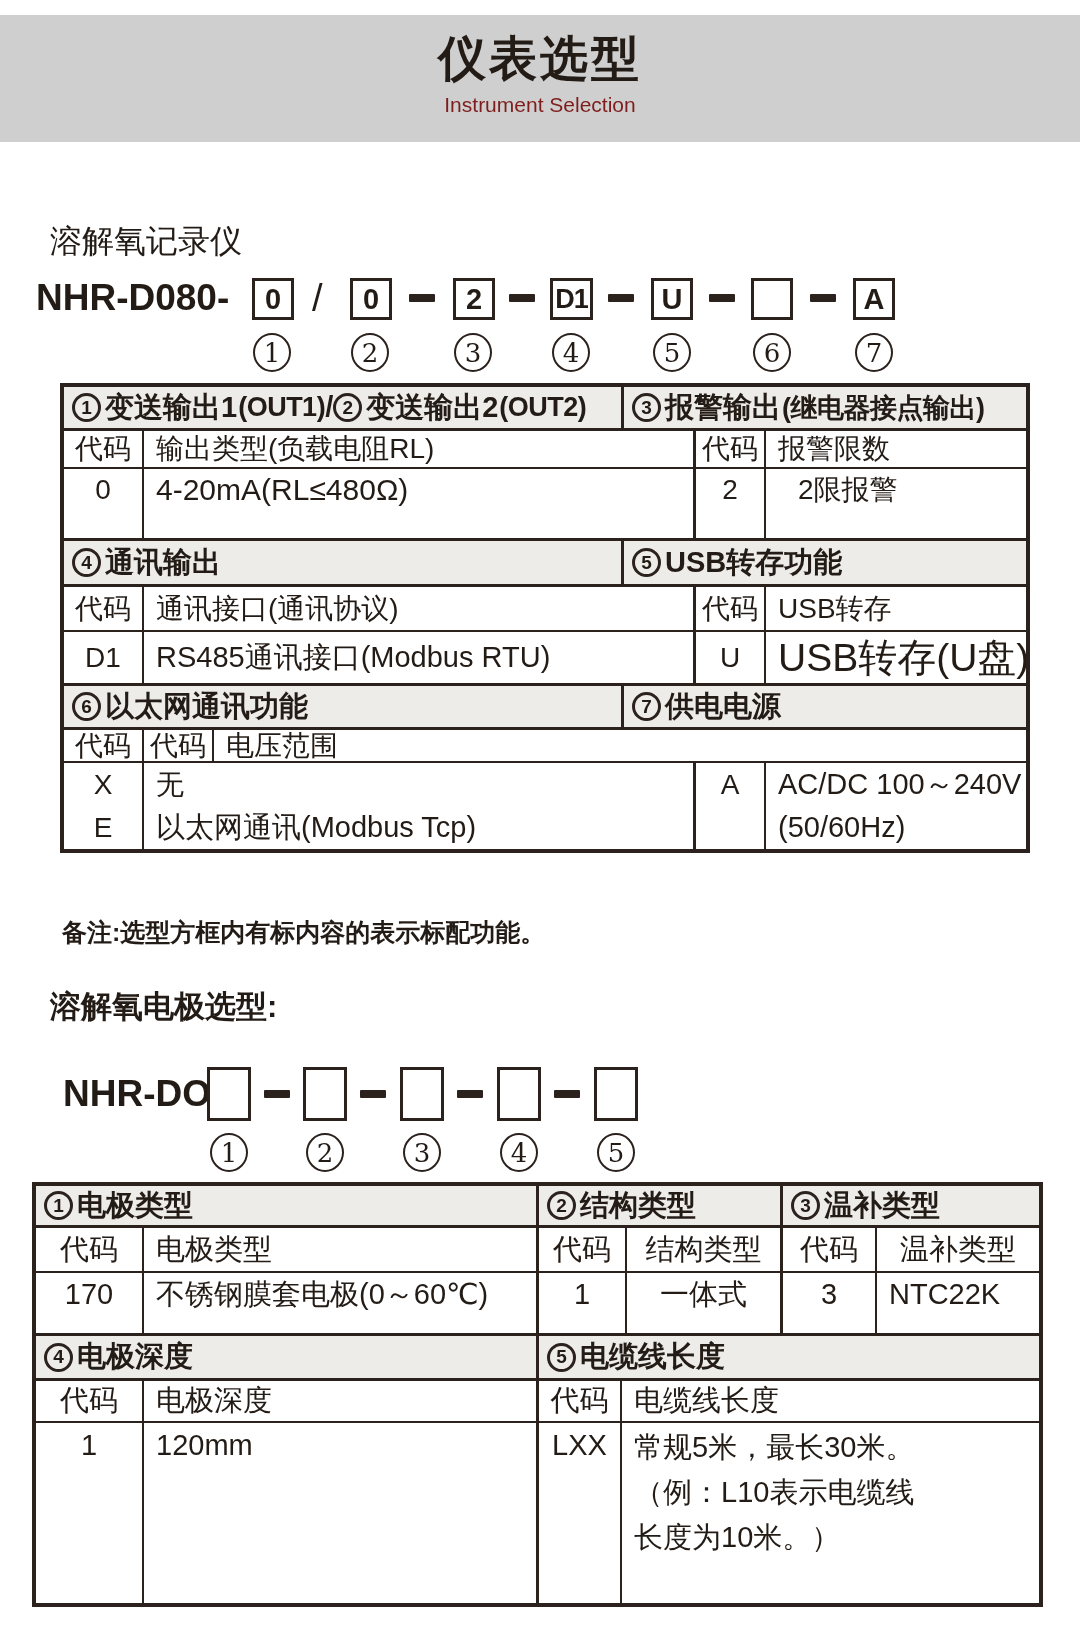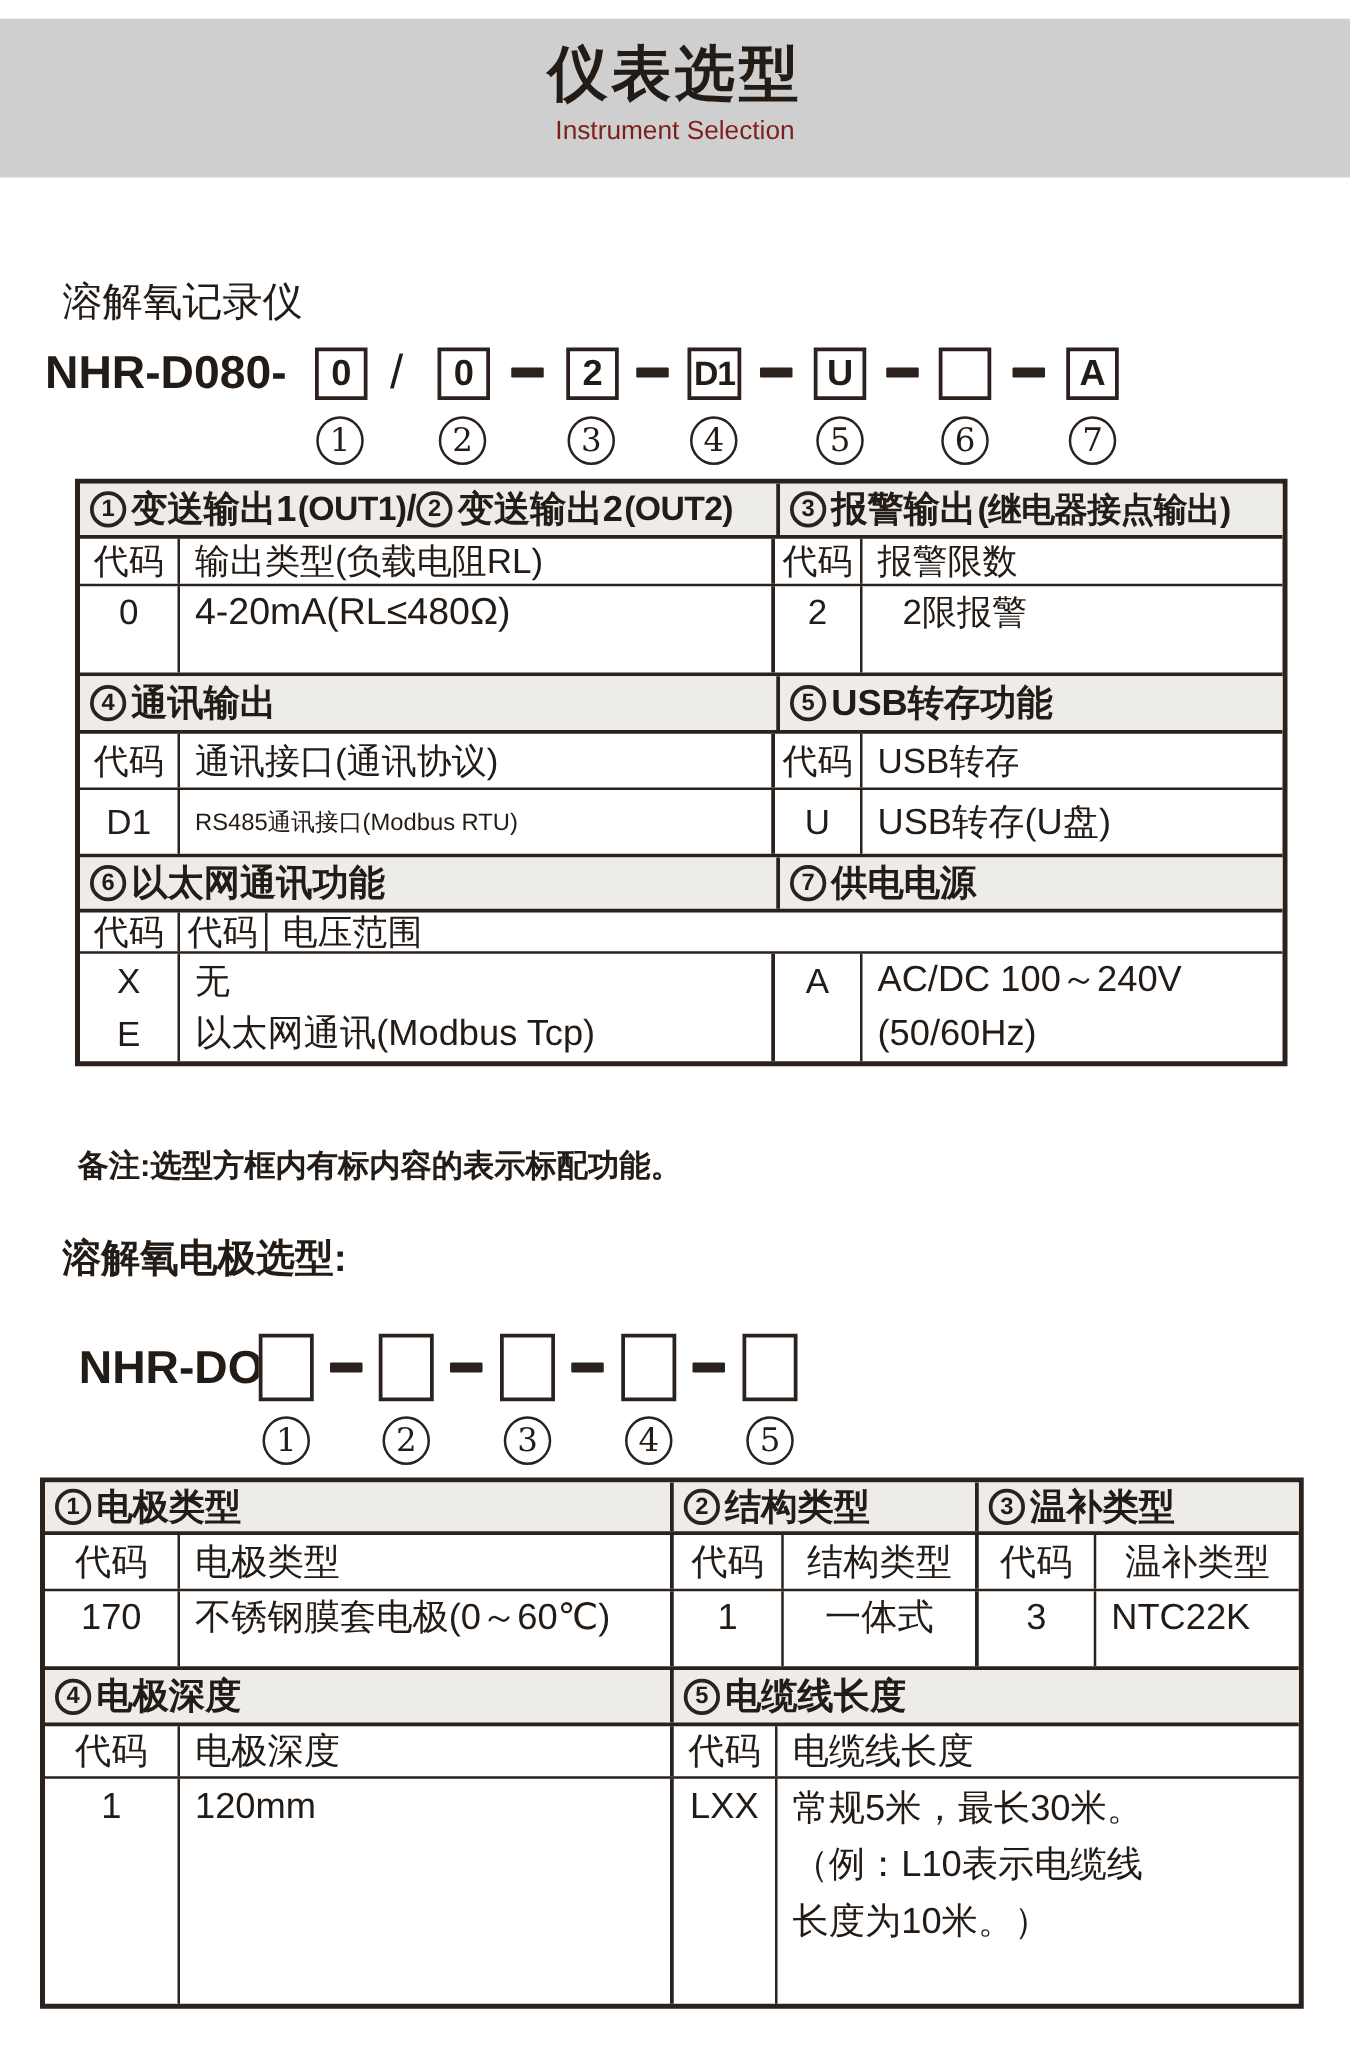--- a/index.html
+++ b/index.html
@@ -44,21 +44,21 @@
   .bandcell{box-sizing:border-box;display:flex;align-items:center;padding-left:8px;
             font-size:29px;font-weight:bold;white-space:nowrap;overflow:hidden;}
   .cn{flex:0 0 auto;width:29px;height:29px;box-sizing:border-box;border:3px solid var(--bd);border-radius:50%;
       display:inline-flex;align-items:center;justify-content:center;font-size:19px;font-weight:bold;margin-right:4px;}
   .sfx{font-size:27px;font-weight:bold;letter-spacing:-0.5px;margin-left:1px;}
   .topal{align-items:flex-start;}
   .ln{height:43px;line-height:43px;}
   .ml{display:block;line-height:45px;font-size:29px;}
   
   .t1 .lh{width:560px;} .t1 .rh{flex:1;}
-  .t1 .lc{width:80px;}  .t1 .ld{width:476px;}
+  .t1 .lc{width:80px;}  .t1 .ld{width:552px;}
   .t1 .rc{width:70px;}  .t1 .rd{flex:1;}
   
   .t2 .g1h{width:503px;} .t2 .g2h{width:244px;} .t2 .g3h{flex:1;}
   .t2 .g1c{width:108px;} .t2 .g1d{width:395px;}
   .t2 .g2c{width:88px;}  .t2 .g2d{width:156px;}
   .t2 .g3c{width:94px;}  .t2 .g3d{flex:1;}
   .t2 .g4h{width:503px;} .t2 .g5h{flex:1;}
   .t2 .g5c{width:83px;}  .t2 .g5d{flex:1;}
   .fs29{font-size:29px;}
 </style>
@@ -158,23 +158,23 @@
 
     <div class="trow bb2" style="height:45px;">
       <div class="c lc br2 ctr">代码</div>
       <div class="c ld br3 padl">通讯接口(通讯协议)</div>
       <div class="c rc br2 ctr">代码</div>
       <div class="c rd padl">USB转存</div>
     </div>
 
     <div class="trow bb3" style="height:54px;">
       <div class="c lc br2 ctr">D1</div>
-      <div class="c ld br3 padl" style="font-size:19px;">RS485通讯接口(Modbus RTU)</div>
+      <div class="c ld br3 padl" style="font-size:29px;">RS485通讯接口(Modbus RTU)</div>
       <div class="c rc br2 ctr">U</div>
-      <div class="c rd padl" style="font-size:29px;">USB转存(U盘)</div>
+      <div class="c rd padl" style="font-size:39px;">USB转存(U盘)</div>
     </div>
 
     <div class="trow band bb3" style="height:44px;">
       <div class="bandcell lh br3">
         <span class="cn">6</span>
         <span>以太网通讯功能</span>
       </div>
       <div class="bandcell rh">
         <span class="cn">7</span>
         <span>供电电源</span>

